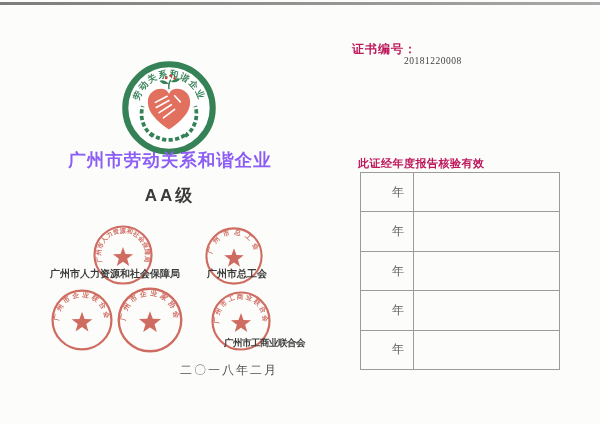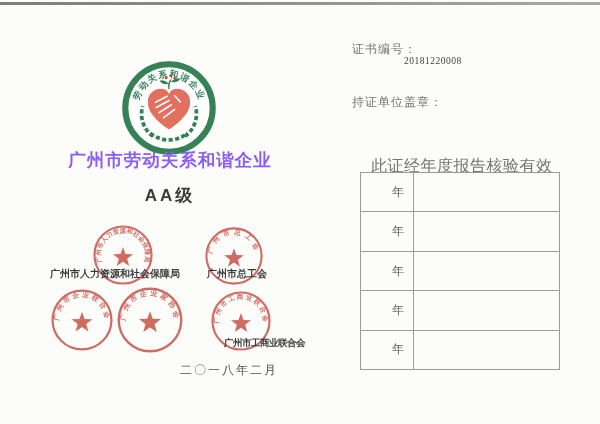--- a/index.html
+++ b/index.html
@@ -26,28 +26,28 @@
   .seal text{font-weight:bold;}
   .seal-label{position:absolute;z-index:2;font-size:10px;font-weight:bold;color:#3b3b3b;white-space:nowrap;}
   .lbl-1a{left:50px;top:267px;}
   .lbl-1b{left:207px;top:267px;}
   .lbl-2a{left:48px;top:337px;letter-spacing:-0.3px;}
   .lbl-2b{left:224px;top:337px;letter-spacing:-0.5px;font-size:9.5px;}
   .date{position:absolute;left:28px;top:362px;width:250px;text-align:right;
     font-size:12px;letter-spacing:2px;color:#4d4d4d;
     font-family:"Liberation Serif","DejaVu Serif",serif;}
   
-  .field-label{position:absolute;font-size:12px;font-weight:normal;letter-spacing:1px;color:#737373;}
+  .field-label{position:absolute;font-size:12px;font-weight:bold;letter-spacing:1px;color:#be185d;}
   .cert-no-label{left:352px;top:41px;}
   .cert-no-value{position:absolute;left:404px;top:56px;font-size:9.5px;color:#3f3f3f;
     font-family:"Liberation Serif","DejaVu Serif",serif;letter-spacing:.5px;}
   .holder-label{left:352px;top:94px;}
   .holder-value{position:absolute;left:435px;top:98px;font-size:9.5px;color:#3f3f3f;
     font-family:"Liberation Serif","DejaVu Serif",serif;letter-spacing:-0.2px;}
-  .table-title{left:371px;top:156px;font-size:16px;letter-spacing:.5px;}
+  .table-title{left:358px;top:156px;font-size:11px;letter-spacing:.5px;}
   .verify-table{position:absolute;left:360px;top:172px;width:198px;height:196px;
     border:1px solid #9b9b9b;display:flex;flex-direction:column;background:transparent;}
   .vt-row{flex:1;display:flex;border-top:1px solid #9b9b9b;}
   .vt-row:first-child{border-top:none;}
   .vt-year{width:53px;border-right:1px solid #9b9b9b;display:flex;align-items:center;
     justify-content:flex-end;padding-right:9px;box-sizing:border-box;font-size:12px;color:#5a5a5a;
     font-family:"Liberation Serif","DejaVu Serif",serif;}
   .vt-value{flex:1;}
 </style>
 </head>
@@ -151,21 +151,20 @@
 
   <div class="seal-label lbl-1a">广州市人力资源和社会保障局</div>
   <div class="seal-label lbl-1b">广州市总工会</div>
   <div class="seal-label lbl-2b">广州市工商业联合会</div>
 
   <div class="date">二〇一八年二月</div>
 
   <div class="field-label cert-no-label">证书编号：</div>
   <div class="cert-no-value">20181220008</div>
 
-  <div class="field-label holder-label">持证单位盖章：</div>
 
   <div class="field-label table-title">此证经年度报告核验有效</div>
 
   <div class="verify-table">
     <div class="vt-row">
       <div class="vt-year">年</div>
       <div class="vt-value"></div>
     </div>
     <div class="vt-row">
       <div class="vt-year">年</div>

